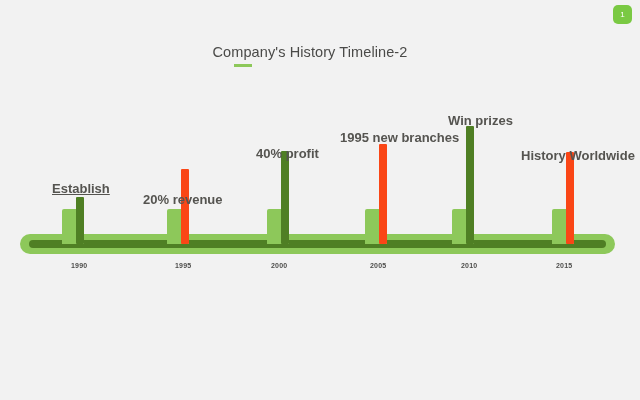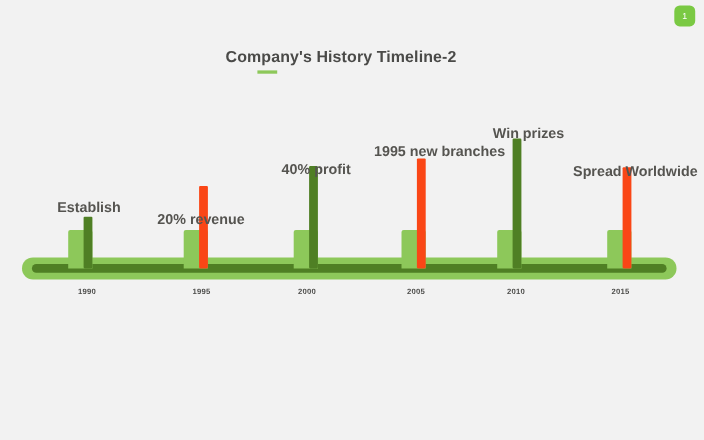--- a/index.html
+++ b/index.html
@@ -38,21 +38,20 @@
     font-family: "Liberation Sans", sans-serif;
   }
 
   
   #title-block {
     position: absolute;
     left: 0;
     top: 44px;
     width: 620px;
     text-align: center;
-    font-weight: bold;
   }
   #title-text {
     font-size: 14.5px;
     color: #4a4a48;
     font-family: "Liberation Sans", sans-serif;
     letter-spacing: 0.1px;
   }
   #title-underline {
     width: 18px;
     height: 2.5px;
@@ -164,27 +163,27 @@
         </div>
         <div class="marker" style="left: 470px;">
           <div class="pedestal" style="left: -18px; height: 35px; bottom: 156px;"></div>
           <div class="stem green" style="left: -4px; height: 118px; bottom: 156px;"></div>
         </div>
         <div class="marker" style="left: 570px;">
           <div class="pedestal" style="left: -18px; height: 35px; bottom: 156px;"></div>
           <div class="stem orange" style="left: -4px; height: 92px; bottom: 156px;"></div>
         </div>
       </div>
-  <div class="event-label" style="left: 52px; top: 181px;">Establish</div>
+  <div class="event-label" style="left: 52px; top: 181px; text-decoration: underline;">Establish</div>
       <div class="year-label" style="left: 71px; top: 262px;">1990</div>
       <div class="event-label" style="left: 143px; top: 169px; margin-top: 23px;">20% revenue</div>
       <div class="year-label" style="left: 175px; top: 262px;">1995</div>
       <div class="event-label" style="left: 256px; top: 146px;">40% profit</div>
       <div class="year-label" style="left: 271px; top: 262px;">2000</div>
       <div class="event-label" style="left: 340px; top: 130px;">1995 new branches</div>
       <div class="year-label" style="left: 370px; top: 262px;">2005</div>
       <div class="event-label" style="left: 448px; top: 113px;">Win prizes</div>
       <div class="year-label" style="left: 461px; top: 262px;">2010</div>
-      <div class="event-label" style="left: 521px; top: 148px;">Spread Worldwide</div>
+      <div class="event-label" style="left: 521px; top: 148px;">History Worldwide</div>
       <div class="year-label" style="left: 556px; top: 262px;">2015</div>
     </div>
 
 </div>
 
 </body></html>

